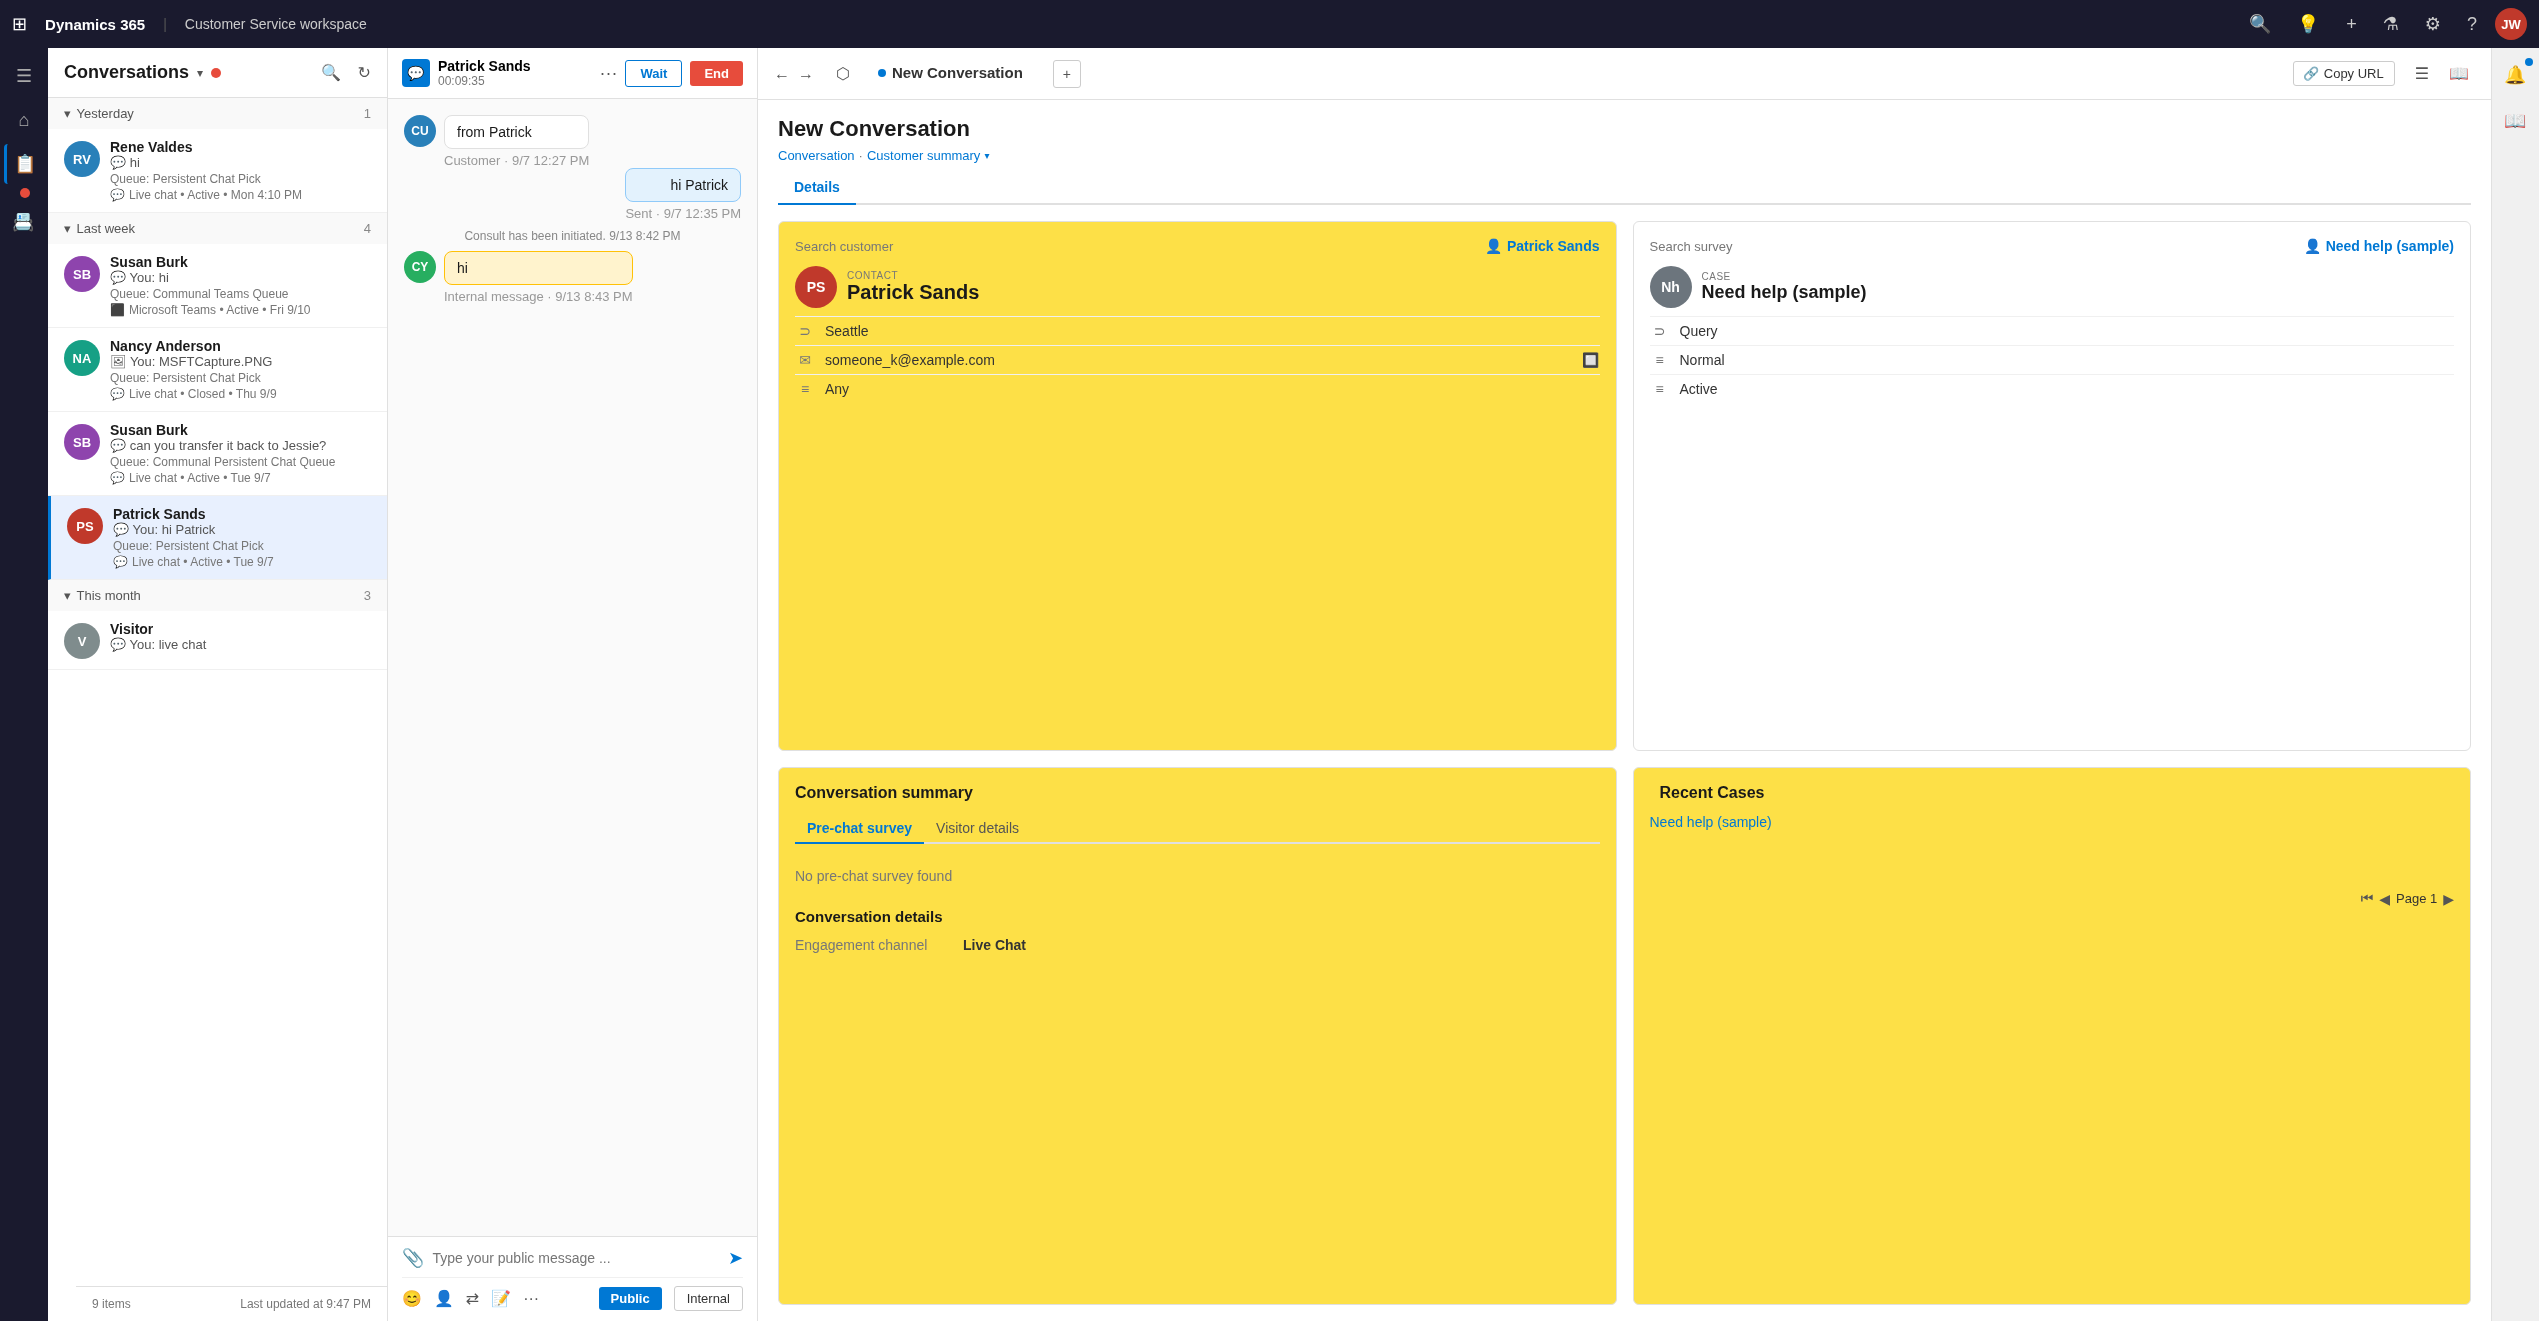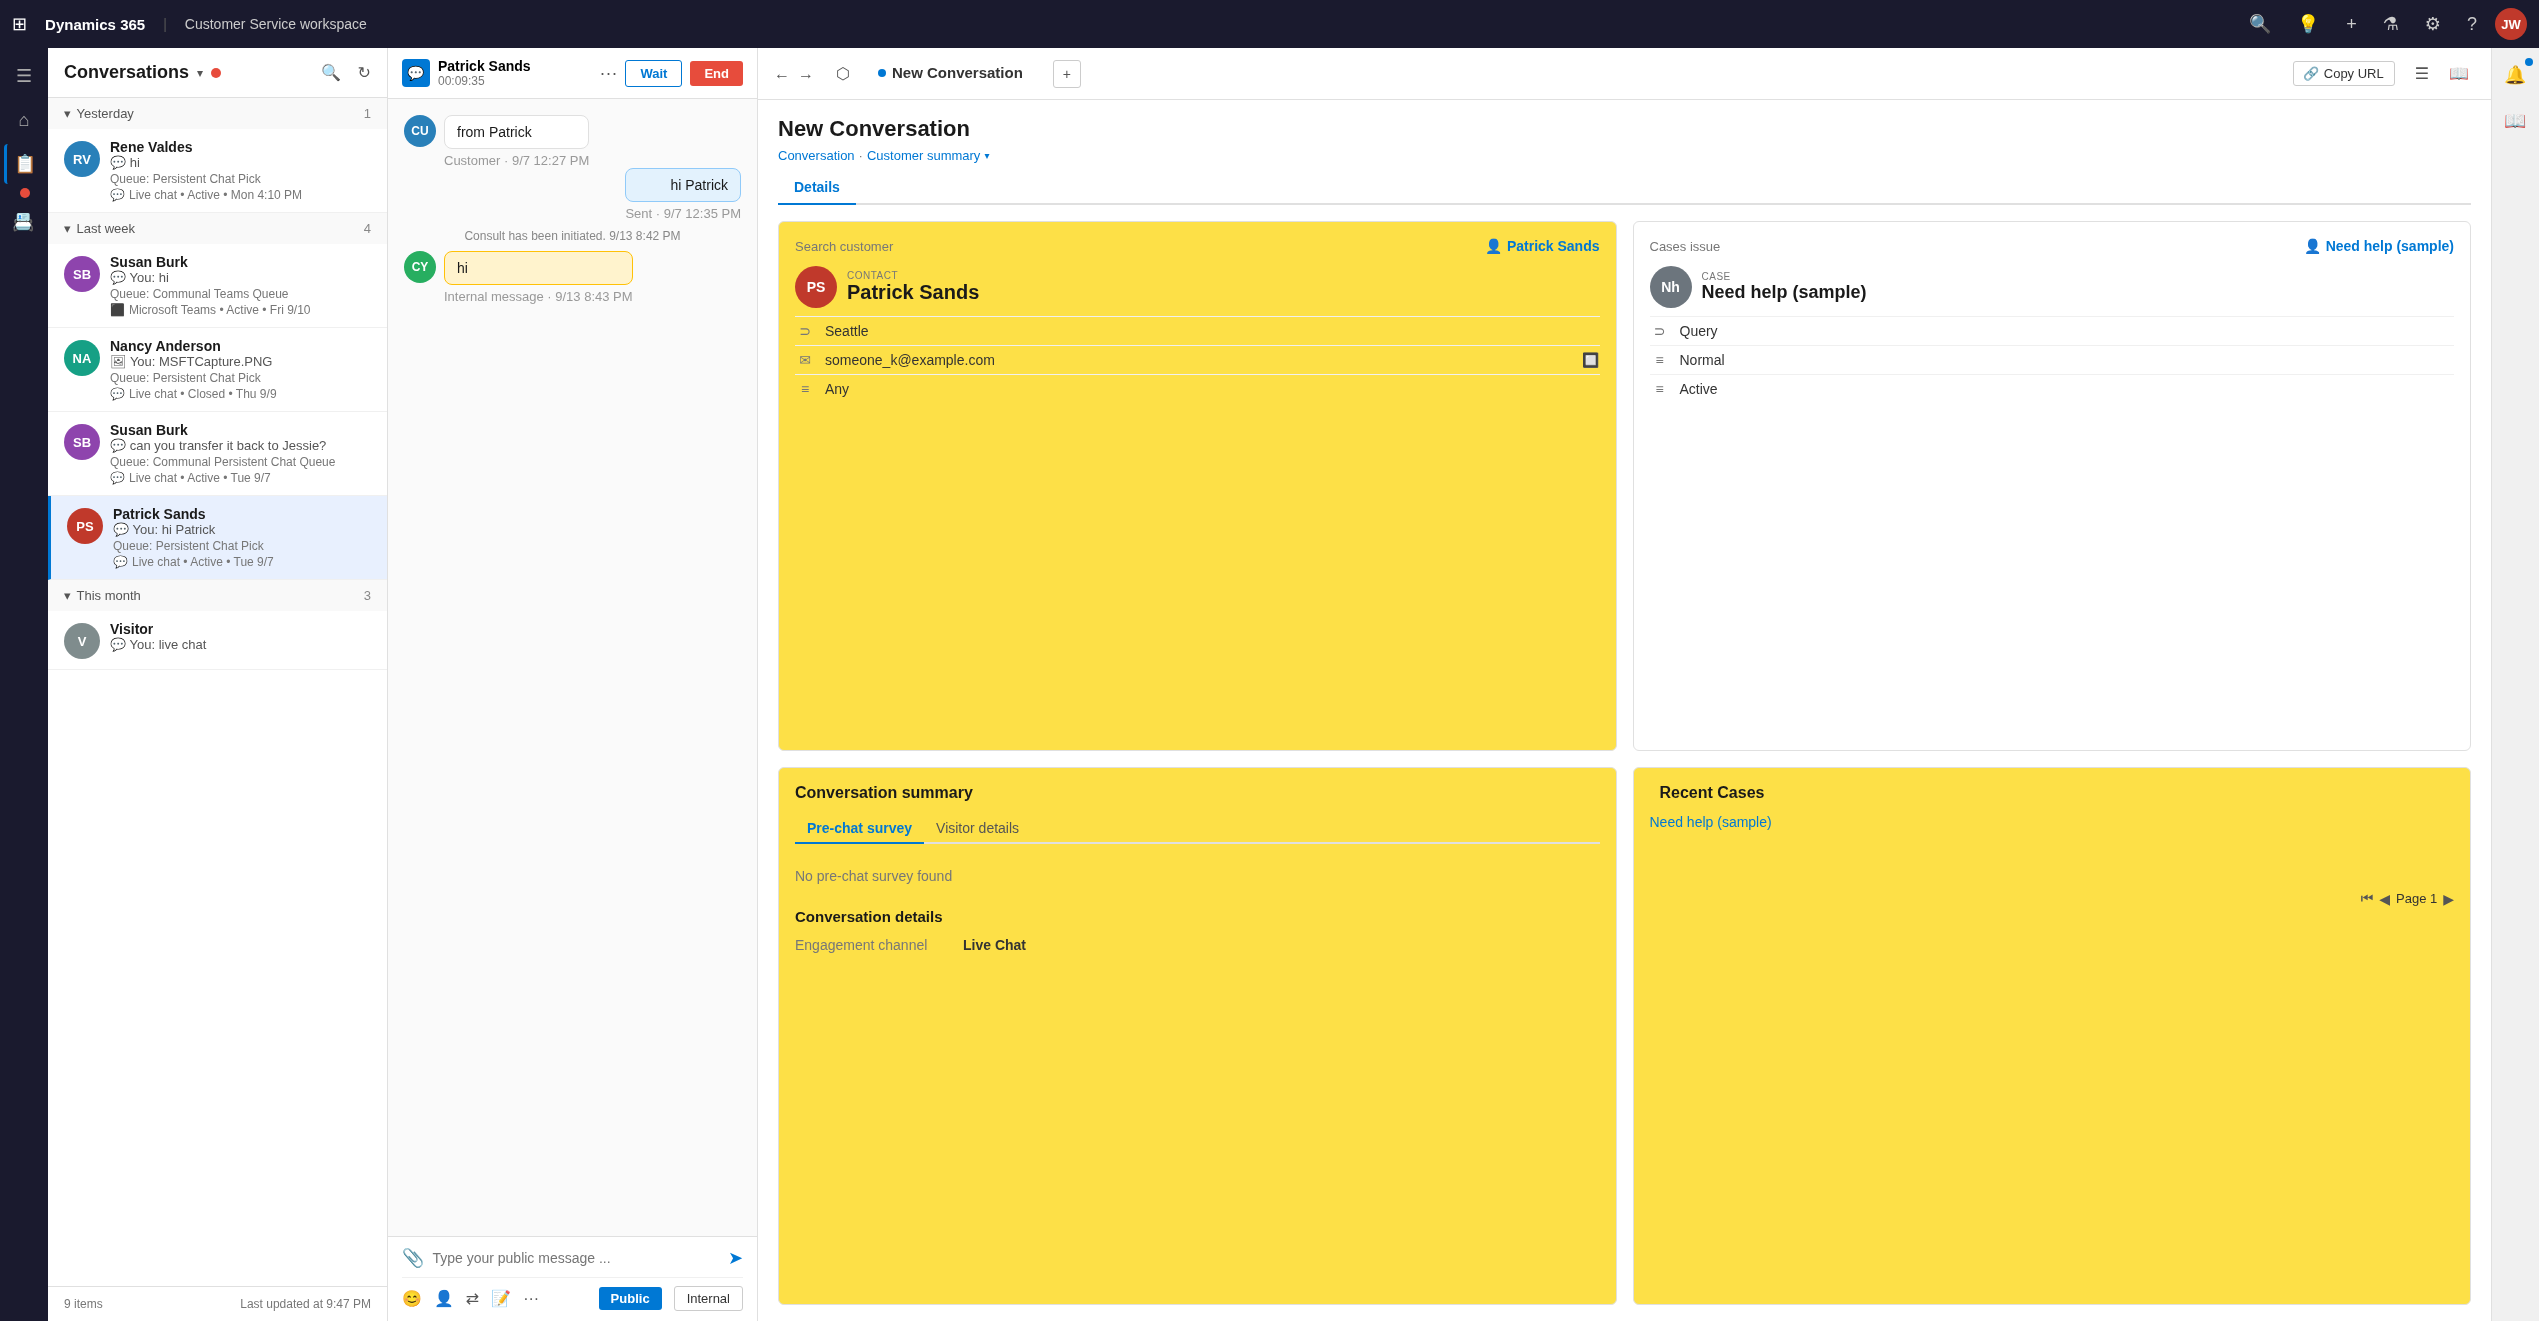--- a/index.html
+++ b/index.html
@@ -102,20 +102,21 @@
     .conv-status { display: flex; align-items: center; gap: 4px; color: #777; font-size: 12px; margin-top: 2px; }
 
     .conv-footer {
       padding: 10px 16px;
       border-top: 1px solid #e0e0e0;
       display: flex;
       justify-content: space-between;
       color: #777;
       font-size: 12px;
       margin-top: auto;
+      margin-left: 28px;
     }
 
     
     .chat-panel {
       width: 370px;
       background: white;
       border-right: 1px solid #e0e0e0;
       display: flex;
       flex-direction: column;
       height: 100%;
@@ -564,21 +565,21 @@
           <span class="email-copy">🔲</span>
         </div>
         <div class="contact-detail">
           <span class="detail-icon">≡</span>
           <span>Any</span>
         </div>
       </div>
 
       <div class="case-card">
         <div class="case-search-row">
-          <span class="card-search-label">Cases issue</span>
+          <span class="card-search-label">Search survey</span>
           <div class="case-search-value">
             <span>👤</span>
             <span>Need help (sample)</span>
           </div>
         </div>
         <div class="case-contact-row">
           <div class="case-avatar">Nh</div>
           <div>
             <div class="case-label">Case</div>
             <div class="case-name">Need help (sample)</div>

